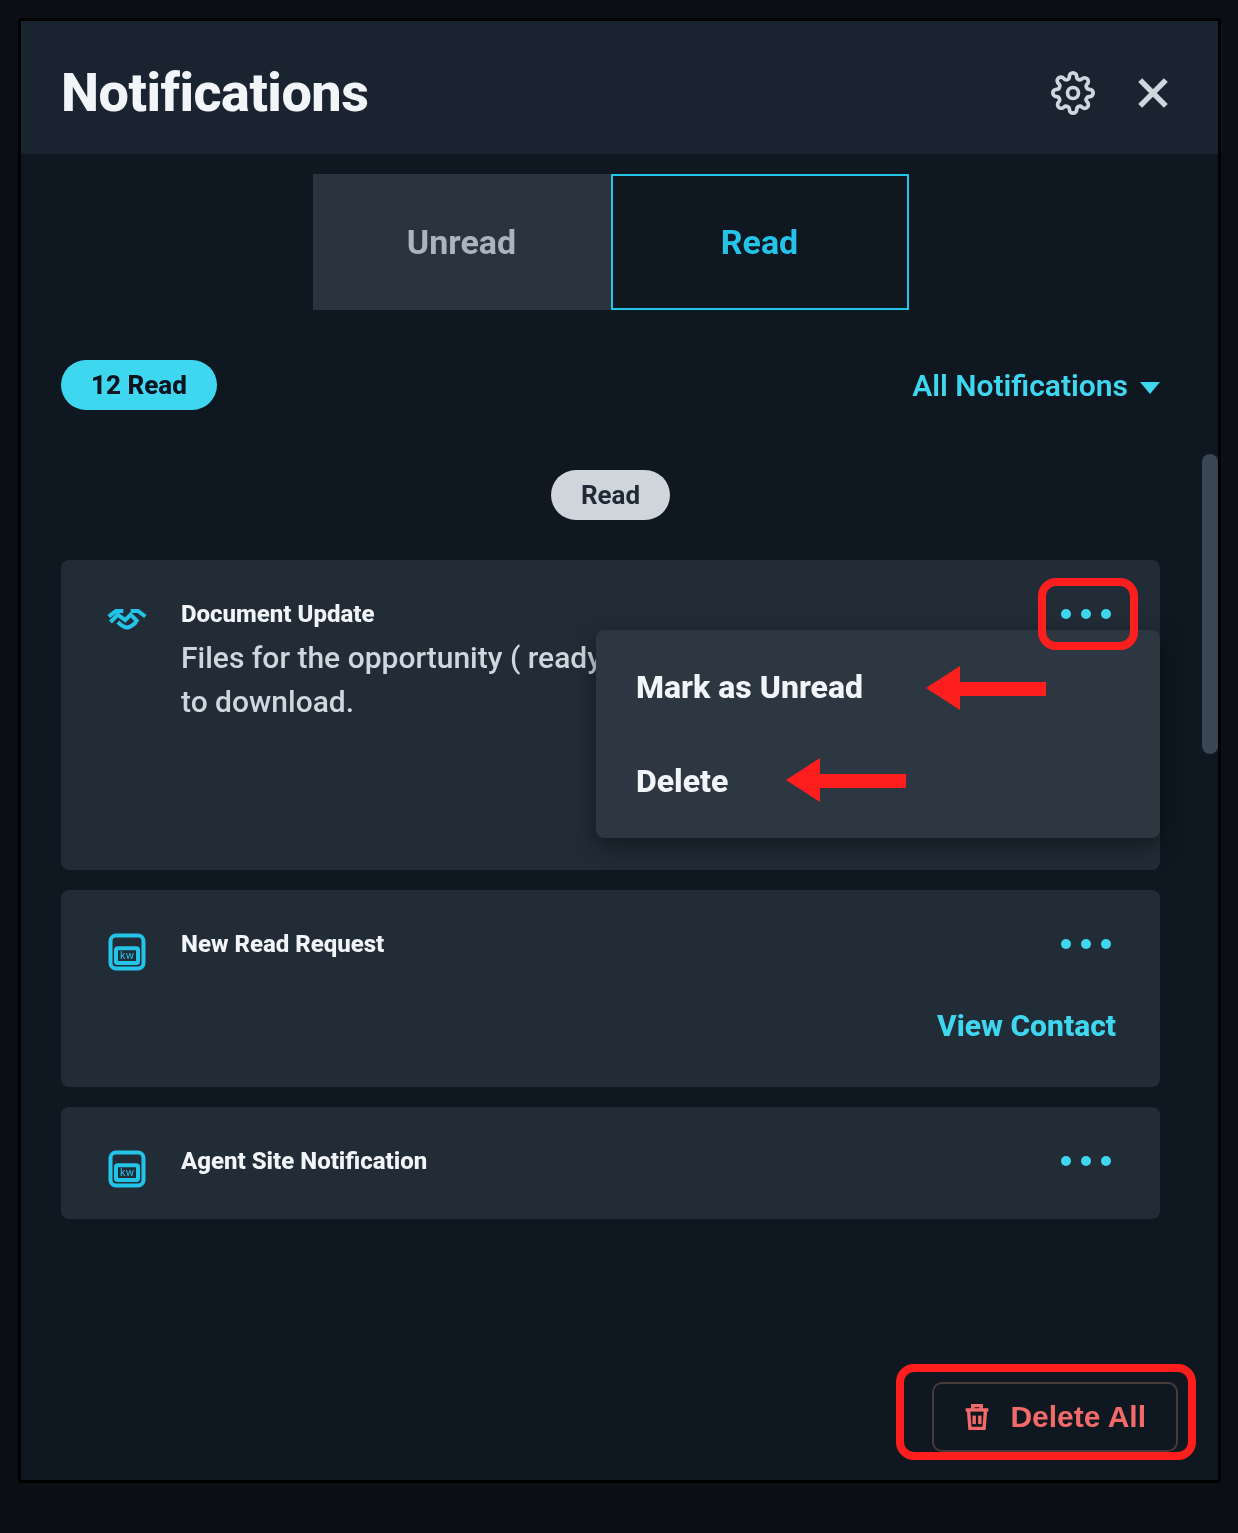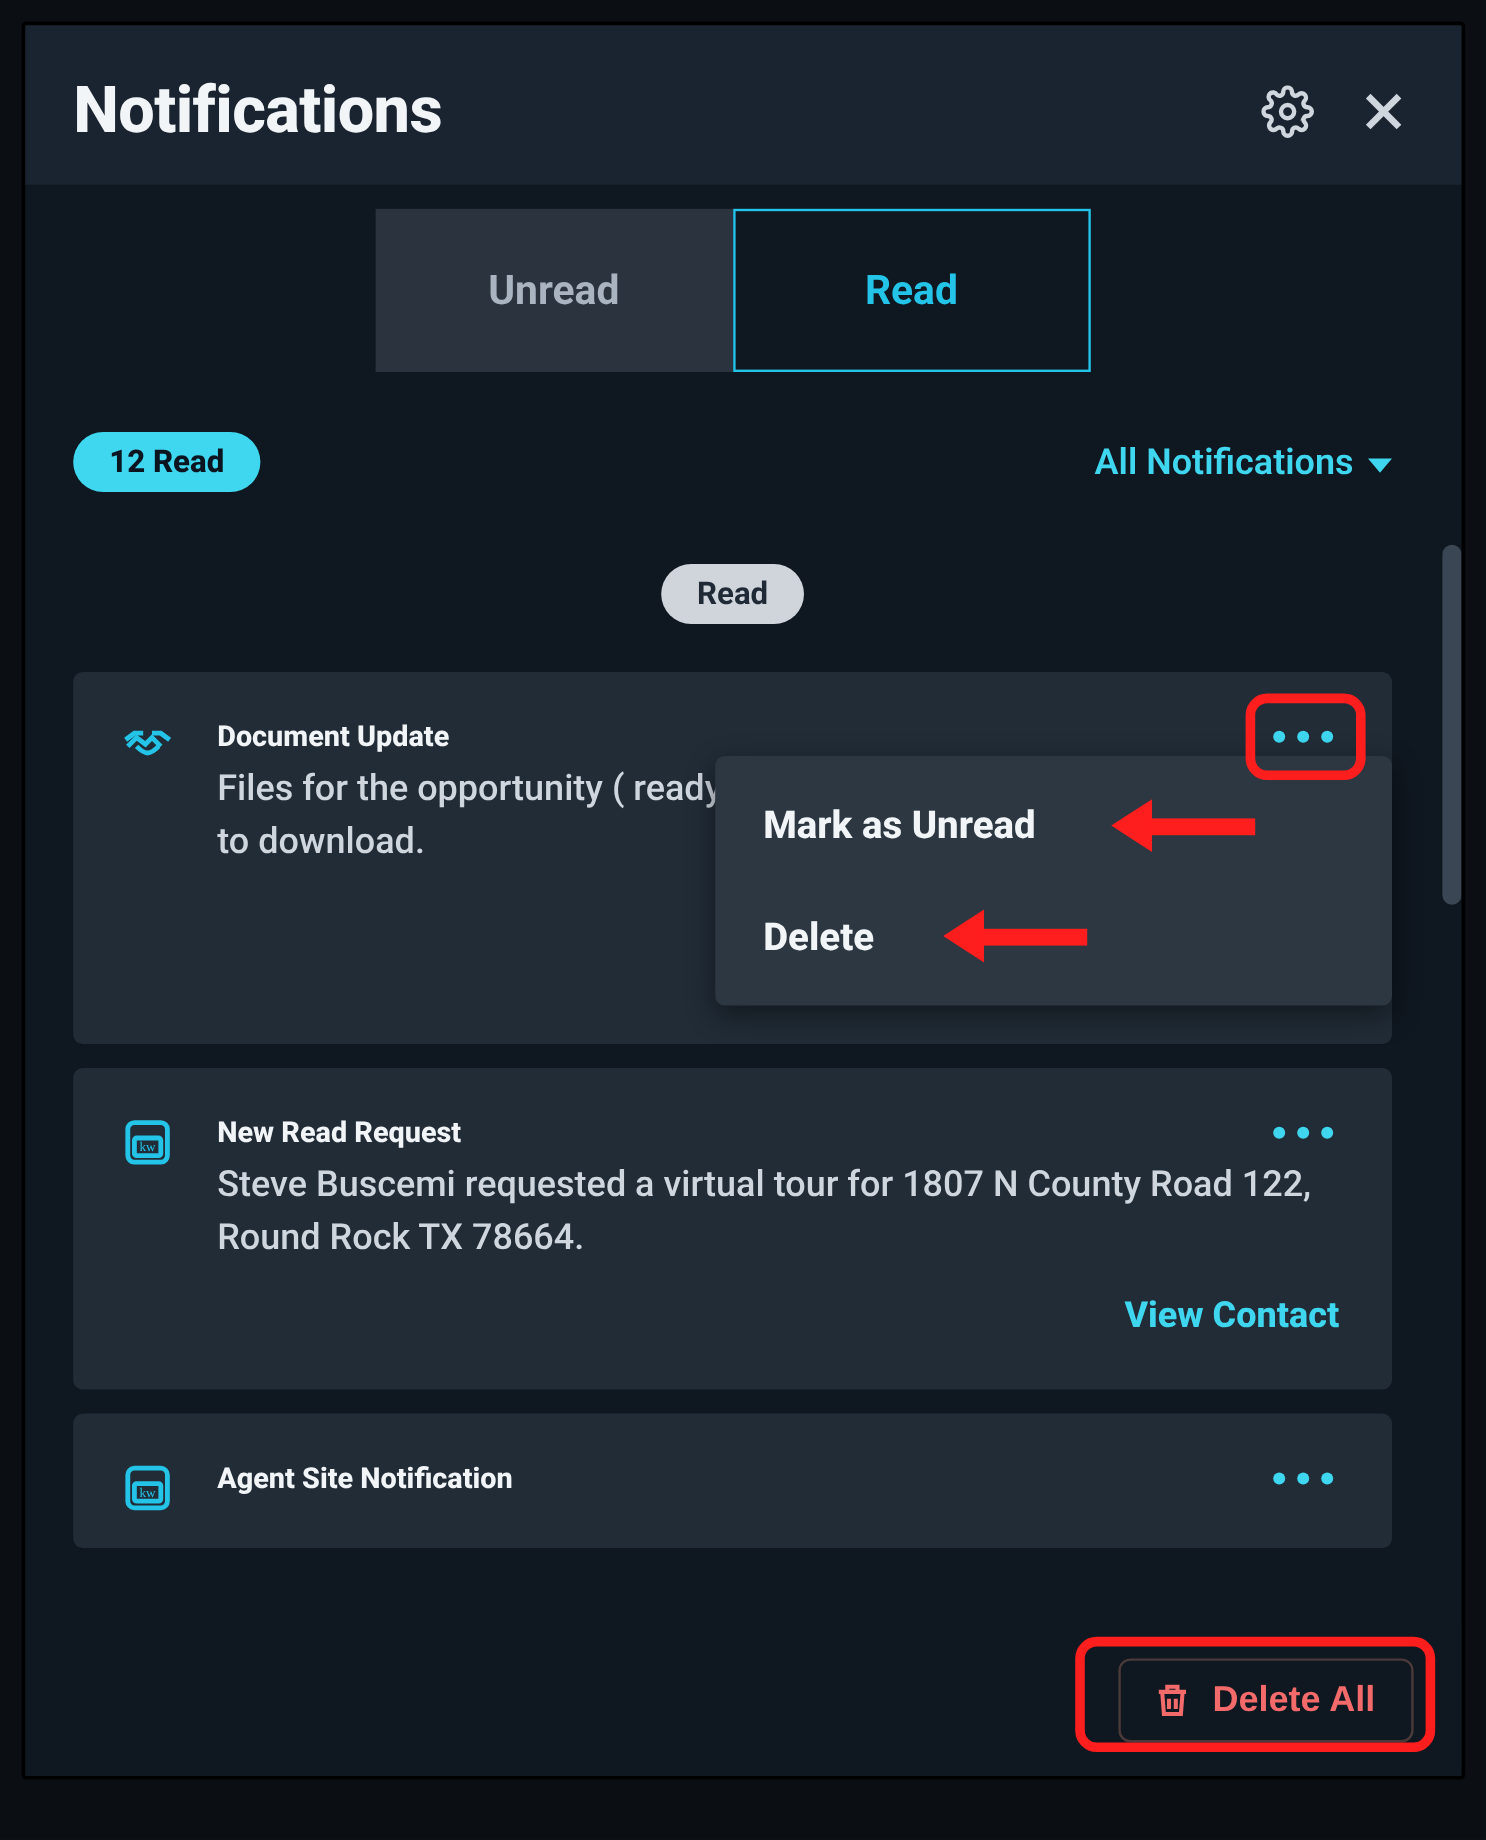--- a/index.html
+++ b/index.html
@@ -156,21 +156,21 @@
   
   .card{
     background:var(--card);
     border-radius:8px;
     margin-top:40px;
     padding:40px 44px 44px 40px;
     position:relative;
     overflow:visible;
   }
   .card-row{display:flex;gap:28px;}
-  .card-icon{width:52px;height:52px;flex:0 0 52px;display:flex;align-items:flex-start;color:var(--accent);font-family:Liberation Serif, serif;}
+  .card-icon{width:52px;height:52px;flex:0 0 52px;display:flex;align-items:flex-start;justify-content:center;color:var(--accent);}
   .card-icon svg{width:44px;height:44px;stroke:var(--accent);fill:none;stroke-width:2.2;}
   .card-body{flex:1;min-width:0;}
   .card-title{font-size:24px;font-weight:800;margin-bottom:8px;}
   .card-text{font-size:30px;color:#cfd6de;line-height:1.45;font-weight:500;}
   .card-kebab{
     position:absolute;
     top:34px; right:44px;
     width:60px;height:40px;
     display:flex;align-items:center;justify-content:center;gap:10px;
     cursor:pointer;
@@ -335,21 +335,20 @@
         <div class="card-row">
           <div class="card-icon">
             <svg viewBox="0 0 24 24">
                 <rect x="3" y="3" width="18" height="18" rx="3"></rect>
                 <rect x="6" y="10" width="12" height="8" rx="1"></rect>
                 <text x="12" y="16" text-anchor="middle" font-size="6" fill="var(--accent)" stroke="none">kw</text>
               </svg>
           </div>
           <div class="card-body">
             <div class="card-title">New Read Request</div>
-            <div class="card-text">Steve Buscemi requested a virtual tour for 1807 N County Road 122, Round Rock TX 78664.</div>
           </div>
         </div>
         <div class="card-kebab">
           <span></span>
             <span></span>
             <span></span>
         </div>
         <div class="card-action-row">
           <div class="card-link">View Contact</div>
         </div>

